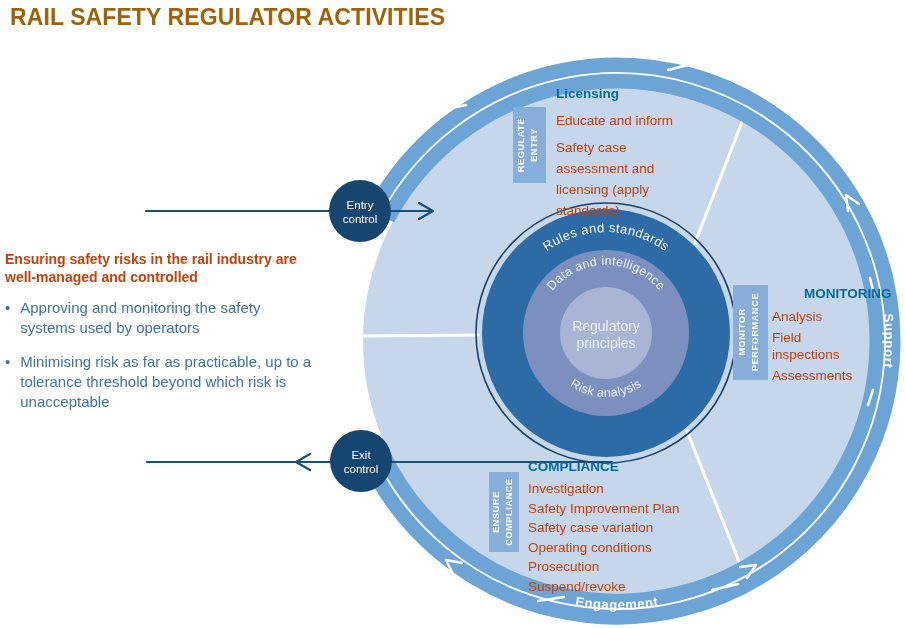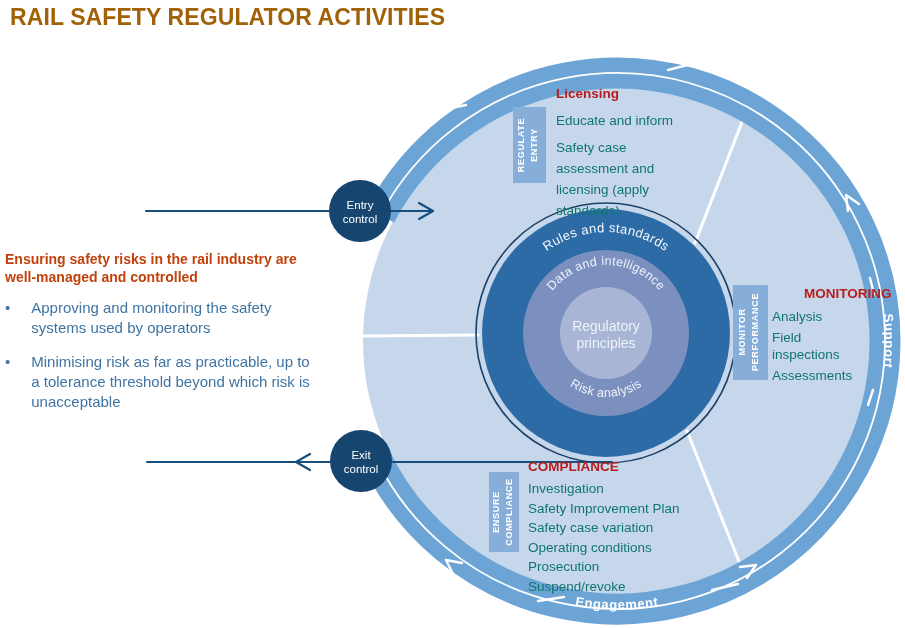--- a/index.html
+++ b/index.html
@@ -8,25 +8,25 @@
     font-family:"Liberation Sans", sans-serif;background:#ffffff;
   }
   #diagram-svg{position:absolute;left:0;top:0;}
   .abs{position:absolute;}
   .page-title{
     left:10px;top:4px;font-size:23px;font-weight:bold;color:#a16207;letter-spacing:0.1px;
   }
   .intro{left:5px;top:251px;width:312px;}
   .intro-heading{font-size:14px;font-weight:bold;color:#c2410c;line-height:1.28;}
   .intro-bullets{margin-top:11px;}
-  .bullet-row{display:flex;gap:21px;font-size:15px;color:#3f74a3;line-height:1.33;}
+  .bullet-row{display:flex;gap:10px;font-size:15px;color:#3f74a3;line-height:1.33;}
   .bullet-row + .bullet-row{margin-top:14px;}
   .bullet-dot::before{content:"•";color:#3f74a3;}
-  .sector-block .sec-heading{font-size:13.5px;font-weight:bold;color:#b91c1c;}
-  .sector-block .sec-item{font-size:13.5px;color:#0f766e;}
+  .sector-block .sec-heading{font-size:13.5px;font-weight:bold;color:#0369a1;}
+  .sector-block .sec-item{font-size:13.5px;color:#c2410c;}
   .licensing{left:556px;top:86px;width:122px;}
   .licensing .sec-heading{margin-bottom:9px;}
   .licensing .sec-item{line-height:21px;}
   .licensing .sec-item + .sec-item{margin-top:6px;}
   .monitoring{left:772px;top:286px;width:90px;}
   .monitoring .sec-heading{margin-bottom:7px;padding-left:32px;}
   .monitoring .sec-item{line-height:17px;}
   .monitoring .sec-item + .sec-item{margin-top:4px;}
   .compliance{left:528px;top:459px;width:178px;}
   .compliance .sec-heading{margin-bottom:5px;}

